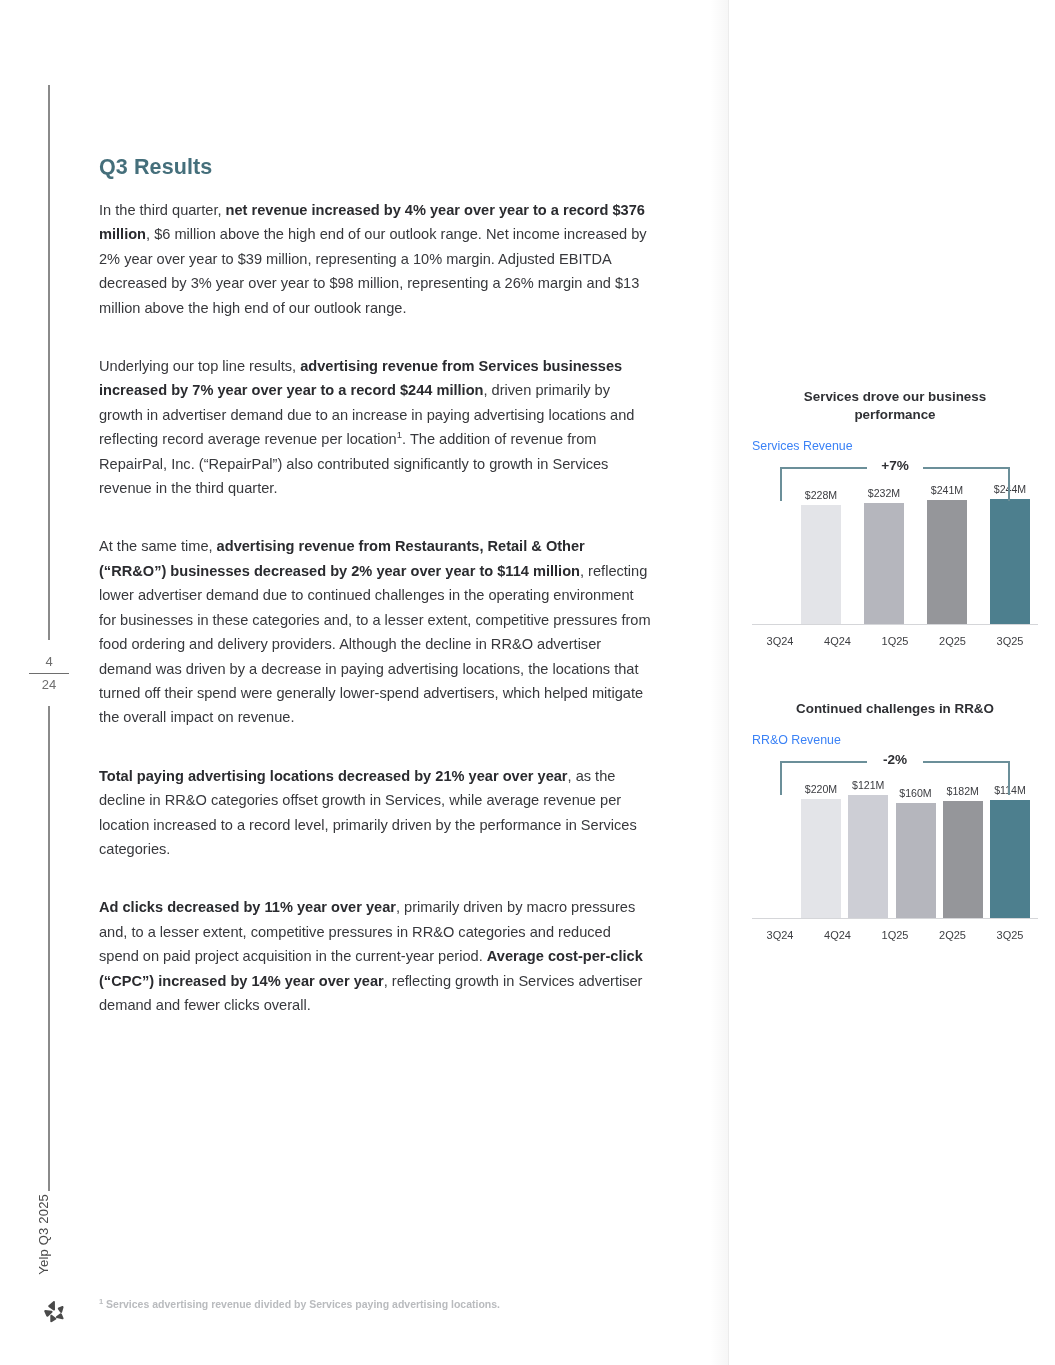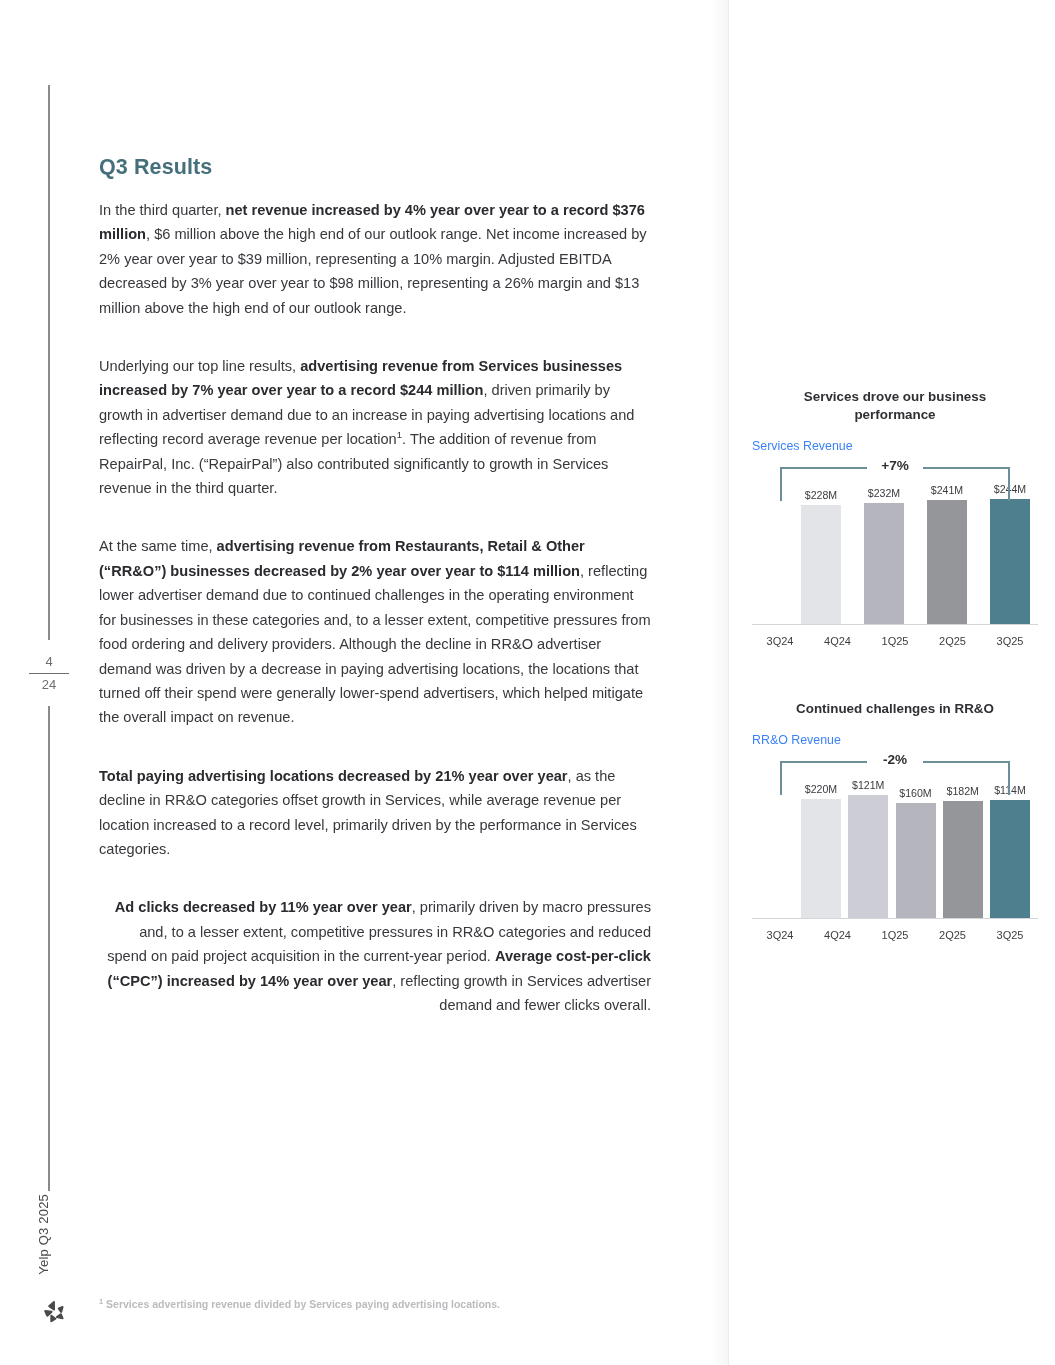--- a/index.html
+++ b/index.html
@@ -104,21 +104,21 @@
     color: #456f7b;
     letter-spacing: 0.1px;
   }
   p.body {
     margin: 0 0 34px 0;
     font-size: 14.6px;
     line-height: 24.4px;
     color: #37383c;
     text-align: left;
   }
-  p.body:last-child { margin-bottom: 16px; text-align: right; }
+  p.body:last-child { margin-bottom: 16px; }
   p.body b { font-weight: bold; color: #2a2b2f; }
   sup { font-size: 9.5px; vertical-align: super; line-height: 0; }
 
   
   .footnote {
     position: absolute;
     left: 99px;
     top: 1297px;
     width: 560px;
     font-size: 10.5px;

